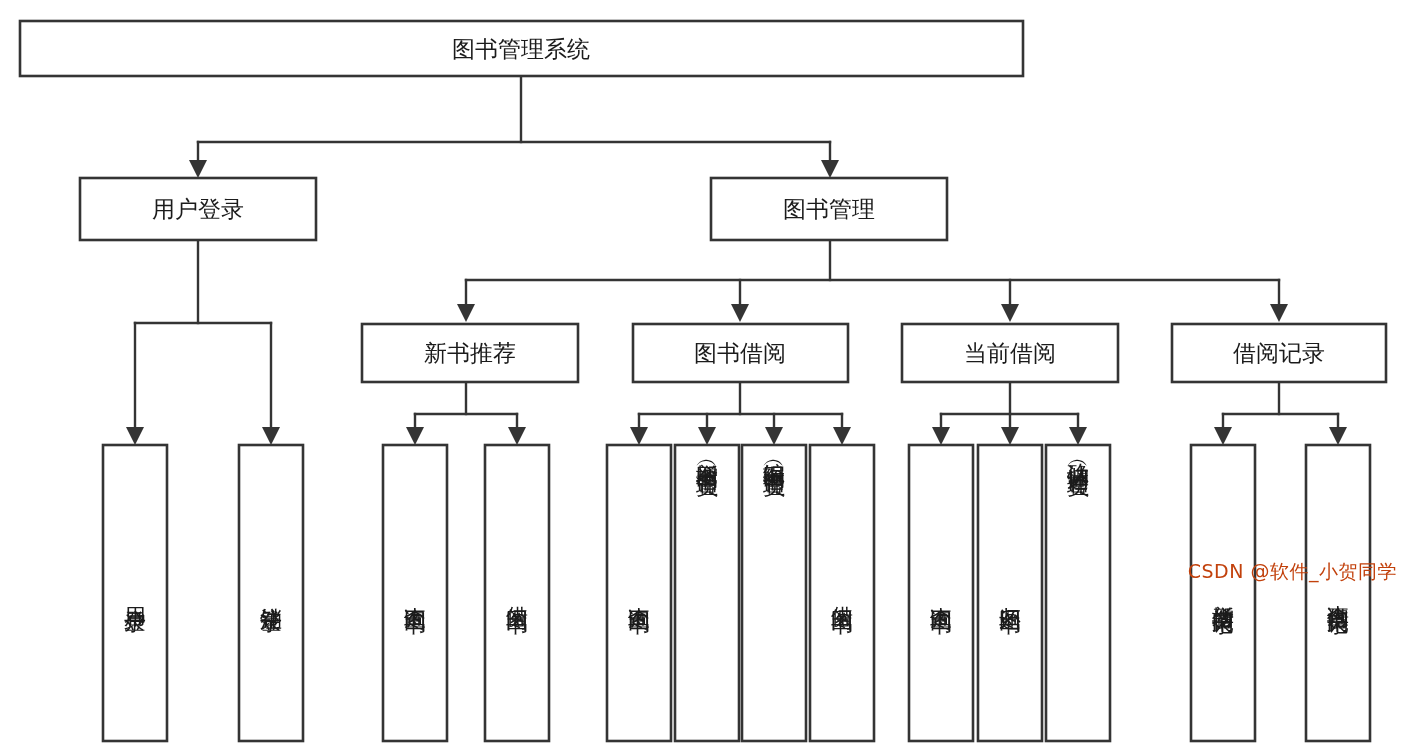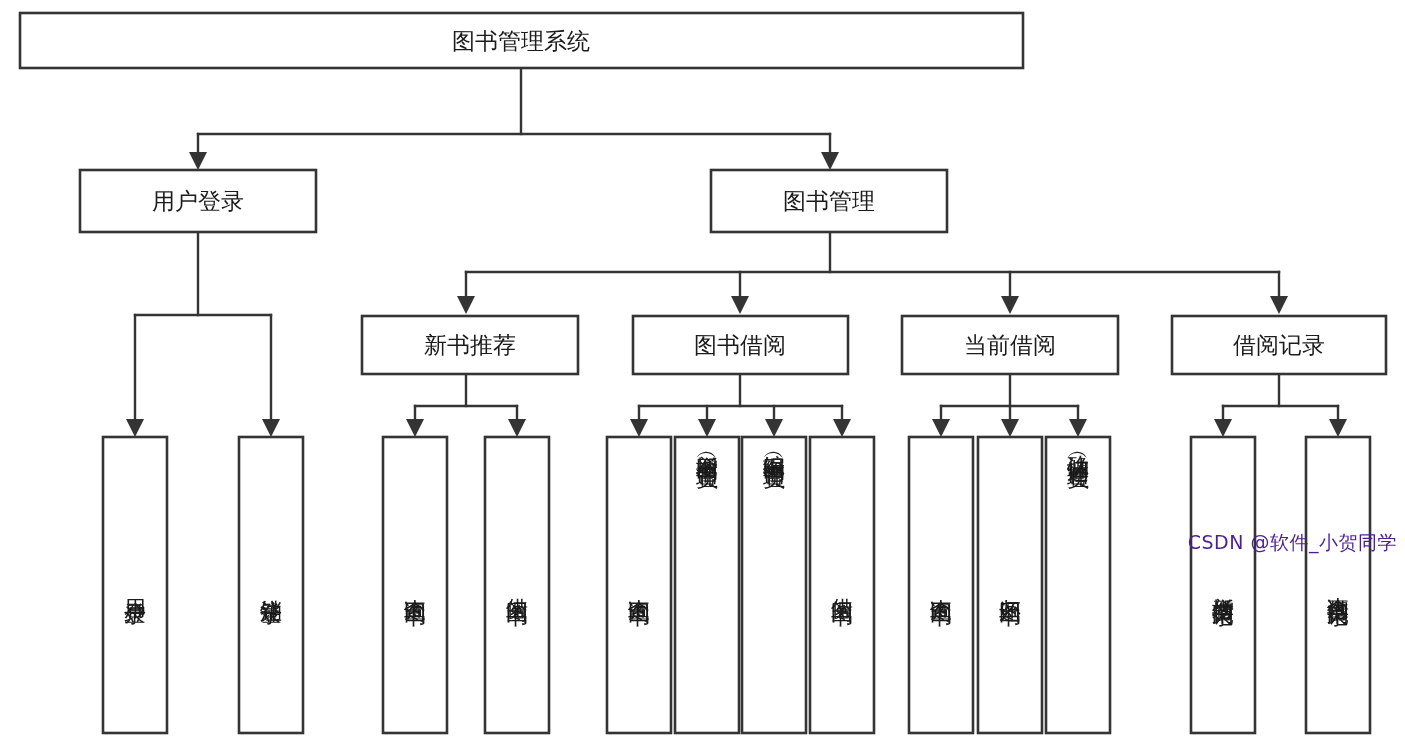--- a/index.html
+++ b/index.html
@@ -12,20 +12,21 @@
     width: 1405px;
     height: 747px;
     font-family: "DejaVu Sans", "Liberation Sans", sans-serif;
     overflow: hidden;
   }
   #diagram-root {
     position: relative;
     width: 1405px;
     height: 577px;
     background: #ffffff;
+    margin-top: 8px;
   }
   svg#tree-svg {
     position: absolute;
     left: 0;
     top: 0;
     width: 1405px;
     height: 747px;
     display: block;
   }
   .node-box {
@@ -64,24 +65,24 @@
     font-size: 22px;
     line-height: 1.0;
     color: #1b1b1b;
     letter-spacing: 2px;
     white-space: nowrap;
     text-align: center;
   }
   #watermark {
     position: absolute;
     right: 8px;
-    bottom: 21px;
+    bottom: 0;
     font-family: "DejaVu Sans", "Liberation Sans", sans-serif;
     font-size: 19px;
-    color: #4c1d95;
+    color: #c2410c;
     letter-spacing: 0.5px;
     white-space: nowrap;
   }
 </style>
 </head>
 <body>
 
 <div id="diagram-root">
 
   <svg id="tree-svg" viewBox="0 0 1405 747">

